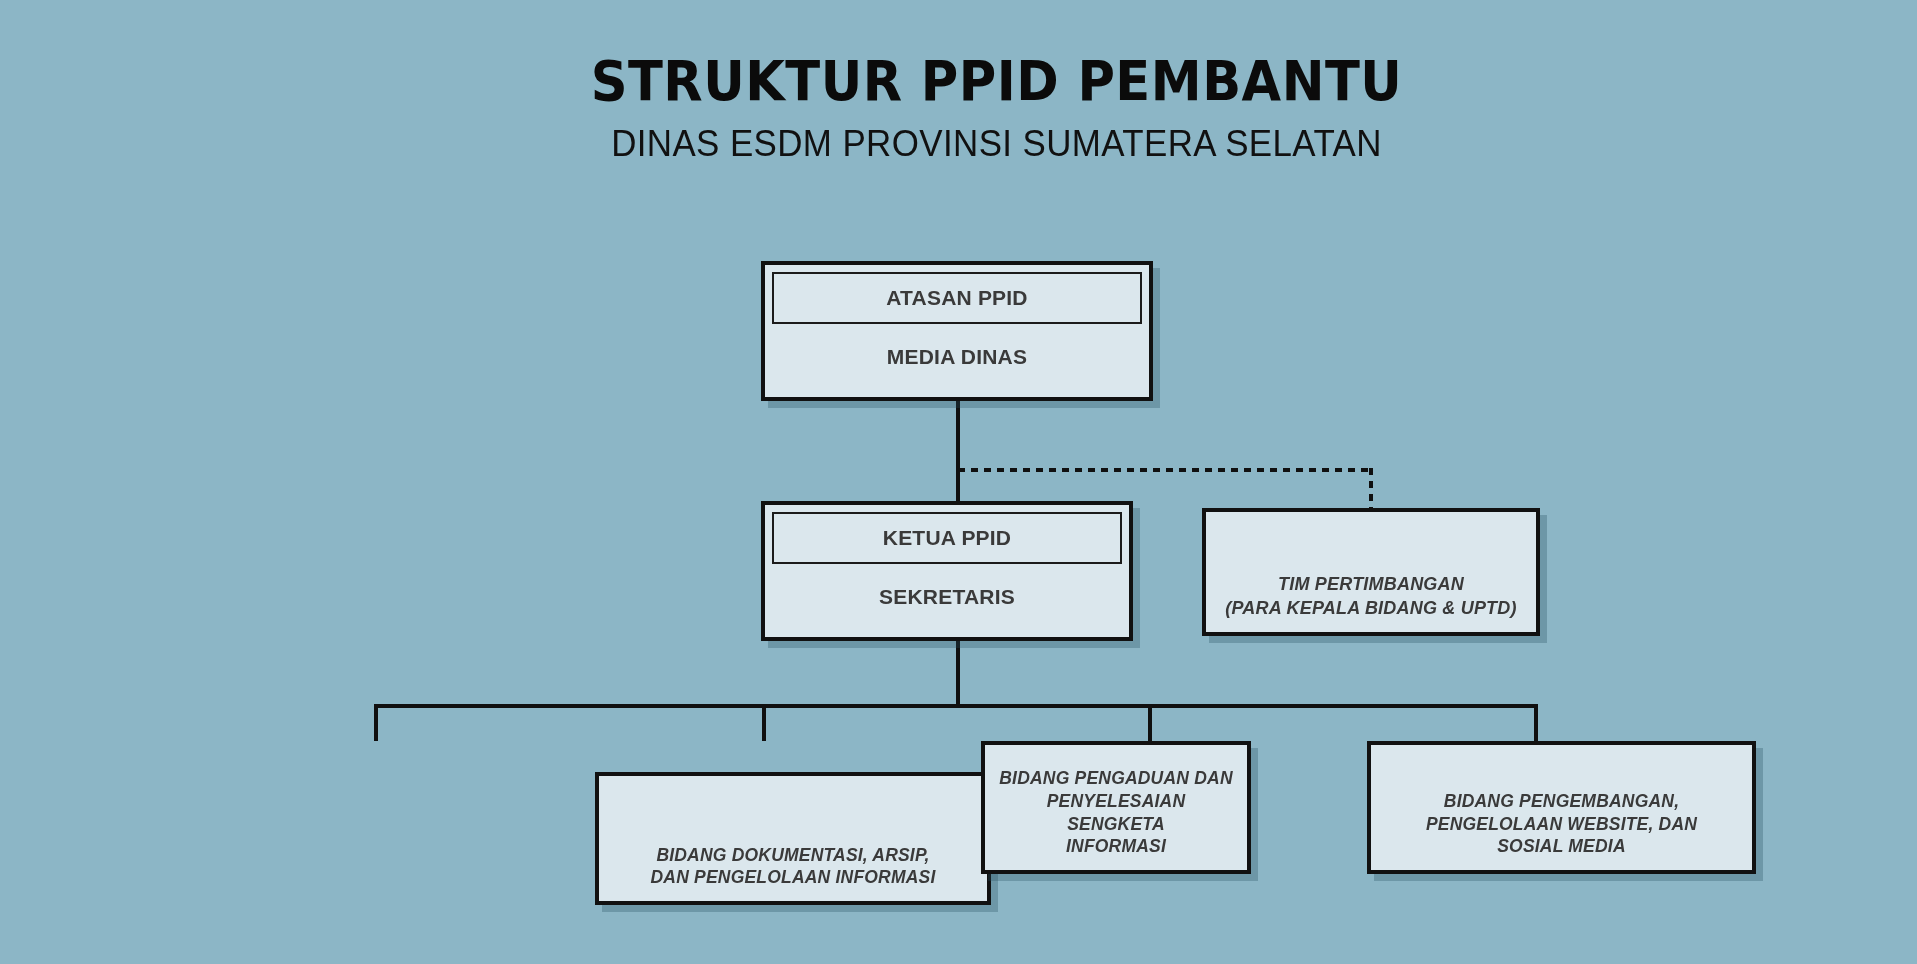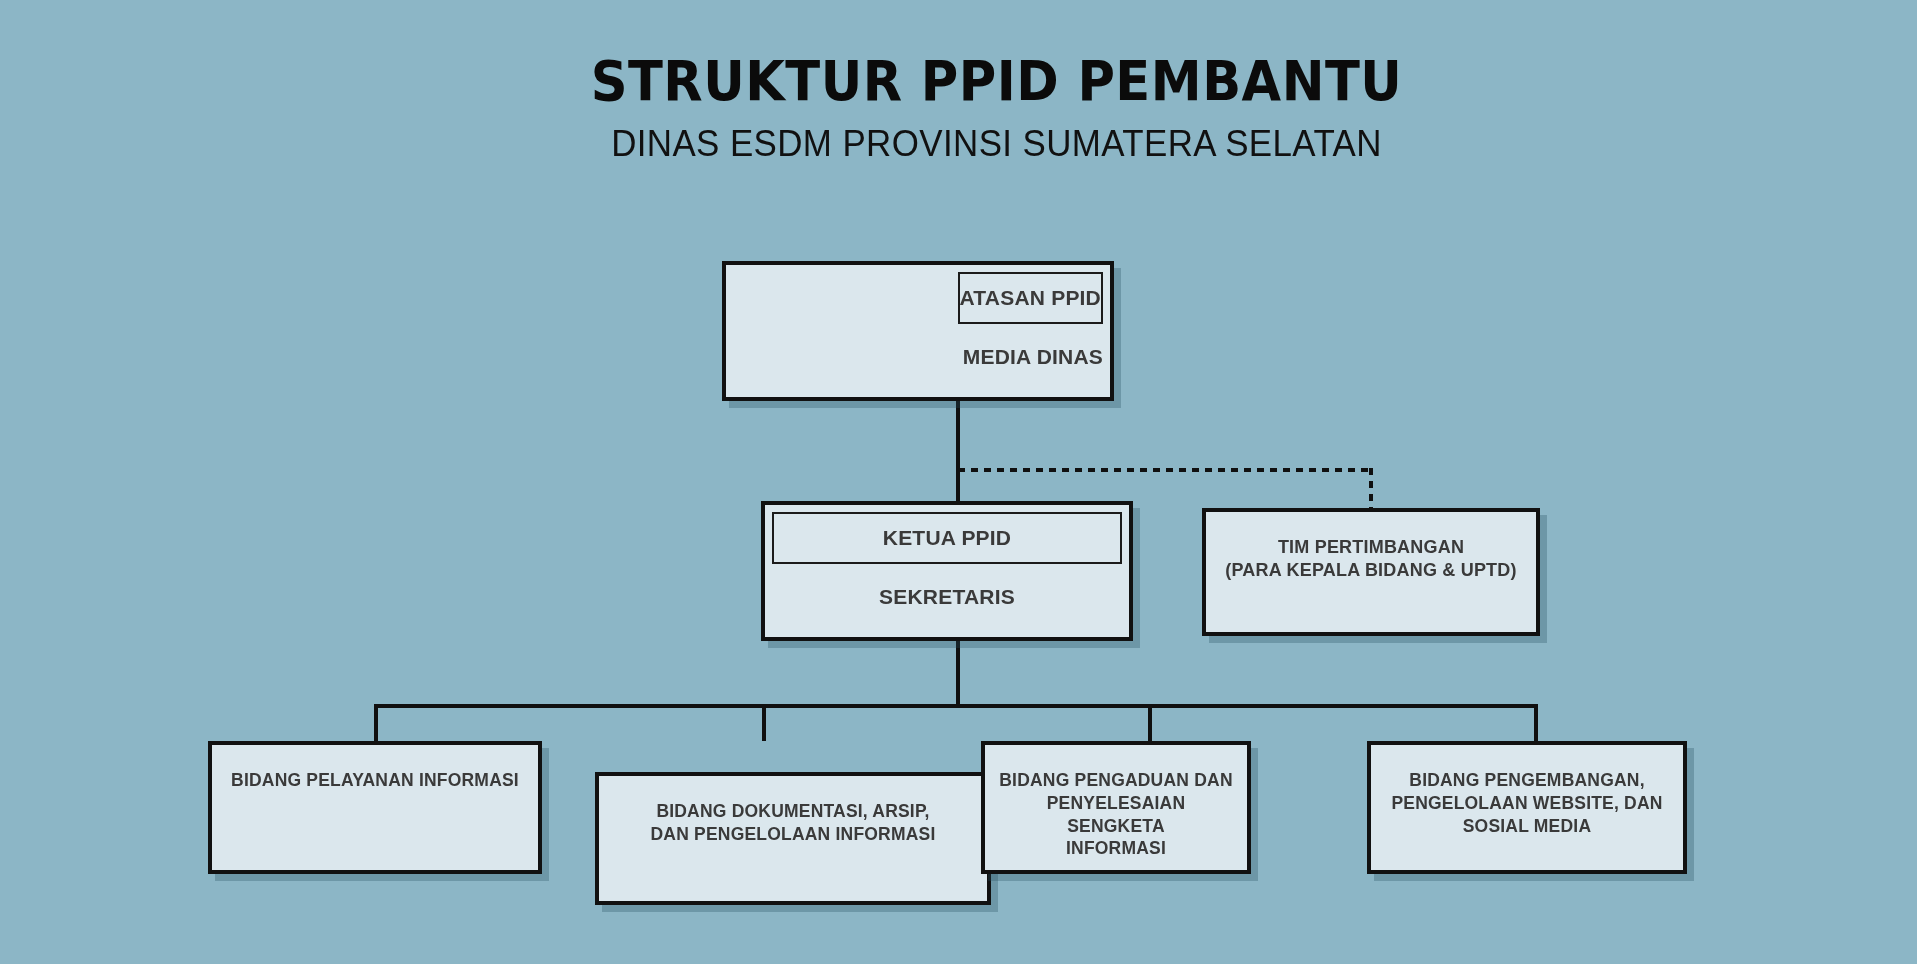--- a/index.html
+++ b/index.html
@@ -111,21 +111,21 @@
   .tier-bottom {
     flex: 1;
     display: flex;
     align-items: center;
     justify-content: center;
   }
   .tier-top .node-text,
   .tier-bottom .node-text { font-size: 21px; }
 
   
-  .node.leaf { justify-content: flex-start; padding: 24px 14px; }
+  .node.leaf { justify-content: flex-end; padding: 12px 14px; font-style: italic; }
   .node.leaf .node-text { font-size: 17.5px; }
   .node.wide-leaf .node-text { font-size: 18px; }
 </style>
 </head>
 <body>
 
 <div id="chart-root">
 
   <div class="title-block">
     <div class="main-title">STRUKTUR PPID PEMBANTU</div>
@@ -139,21 +139,21 @@
 
   <div class="line-v" style="left:956px; top:636px; height:70px;"></div>
 
   <div class="line-h" style="left:374px; top:704px; width:1164px;"></div>
 
   <div class="line-v" style="left:374px; top:704px; height:37px;"></div>
   <div class="line-v" style="left:762px; top:704px; height:37px;"></div>
   <div class="line-v" style="left:1148px; top:704px; height:37px;"></div>
   <div class="line-v" style="left:1534px; top:704px; height:37px;"></div>
 
-  <div class="node tiered" style="left:722px; top:261px; width:392px; height:140px;align-items:flex-end;">
+  <div class="node tiered" style="left:761px; top:261px; width:392px; height:140px;">
     <div class="tier-top">
       <div class="node-text">ATASAN PPID</div>
     </div>
     <div class="tier-bottom">
       <div class="node-text">MEDIA DINAS</div>
     </div>
   </div>
 
   <div class="node tiered" style="left:761px; top:501px; width:372px; height:140px;">
     <div class="tier-top">
@@ -162,34 +162,31 @@
     <div class="tier-bottom">
       <div class="node-text">SEKRETARIS</div>
     </div>
   </div>
 
   <div class="node leaf wide-leaf" style="left:1202px; top:508px; width:338px; height:128px;">
     <div class="node-text">TIM PERTIMBANGAN
 (PARA KEPALA BIDANG &amp; UPTD)</div>
   </div>
 
-  <div class="node leaf" style="left:208px; top:741px; width:334px; height:133px;">
-    <div class="node-text">BIDANG PELAYANAN INFORMASI</div>
-  </div>
 
   <div class="node leaf" style="left:595px; top:772px; width:396px; height:133px;">
     <div class="node-text">BIDANG DOKUMENTASI, ARSIP,
 DAN PENGELOLAAN INFORMASI</div>
   </div>
 
   <div class="node leaf" style="left:981px; top:741px; width:270px; height:133px;">
     <div class="node-text">BIDANG PENGADUAN DAN
 PENYELESAIAN SENGKETA
 INFORMASI</div>
   </div>
 
-  <div class="node leaf" style="left:1367px; top:741px; width:320px; height:133px;">
+  <div class="node leaf" style="left:1367px; top:741px; width:389px; height:133px;">
     <div class="node-text">BIDANG PENGEMBANGAN,
 PENGELOLAAN WEBSITE, DAN
 SOSIAL MEDIA</div>
   </div>
 
 </div>
 
 </body></html>

